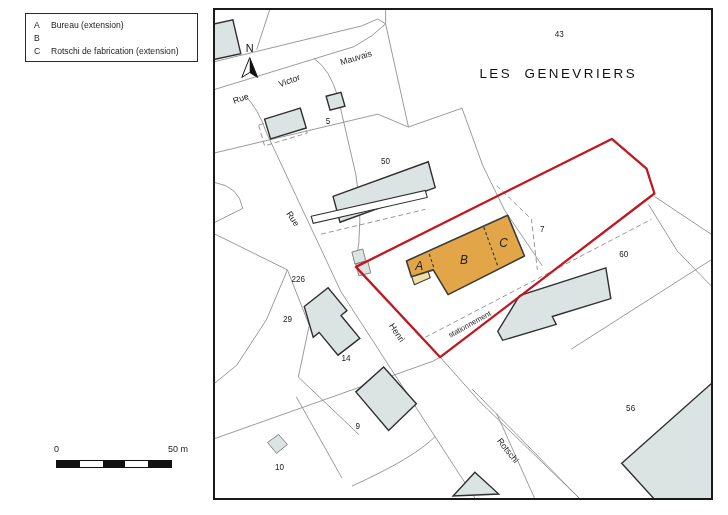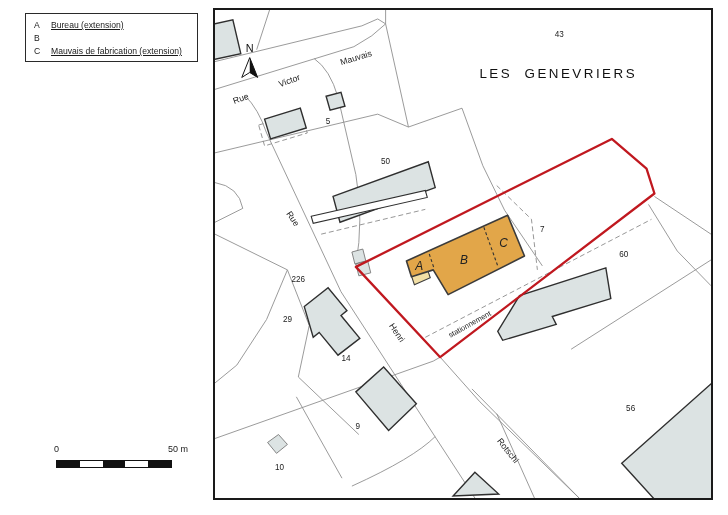--- a/index.html
+++ b/index.html
@@ -6,21 +6,21 @@
   html,body { width:728px; height:515px; background:#ffffff; overflow:hidden;
               font-family:"Liberation Sans", sans-serif; color:#1a1a1a; }
   .page { position:relative; width:728px; height:515px; background:#fff; }
 
   
   .legend { position:absolute; left:25px; top:13px; width:173px; height:49px;
             border:1px solid #2a2a2a; background:#fff; padding:5px 6px 4px 8px;
             display:flex; flex-direction:column; justify-content:space-between; }
   .legend-row { display:flex; font-size:8.6px; line-height:12px; }
   .legend-key { width:17px; flex:0 0 17px; }
-  .legend-label { flex:1;text-decoration:underline; }
+  .legend-label { flex:1; }
 
   
   .scalebar { position:absolute; left:50px; top:444px; width:130px; }
   .scalebar-labels { position:relative; width:124px; height:12px; font-size:9px; }
   .scalebar-zero { position:absolute; left:4px; top:0; }
   .scalebar-end { position:absolute; right:-14px; top:0; }
   .scalebar-bar { margin-top:4px; margin-left:6px; width:116px; height:8px;
                   border:1px solid #111; display:flex; }
   .scalebar-bar span { height:100%; }
   .sb-b { background:#111; flex:1; }
@@ -56,21 +56,21 @@
   <div class="legend">
     <div class="legend-row">
       <span class="legend-key">A</span>
       <span class="legend-label">Bureau (extension)</span>
     </div>
     <div class="legend-row">
       <span class="legend-key">B</span>
     </div>
     <div class="legend-row">
       <span class="legend-key">C</span>
-      <span class="legend-label">Mauvais de fabrication (extension)</span>
+      <span class="legend-label">Rotschi de fabrication (extension)</span>
     </div>
   </div>
 
   <div class="scalebar">
     <div class="scalebar-labels">
       <span class="scalebar-zero">0</span>
       <span class="scalebar-end">50 m</span>
     </div>
     <div class="scalebar-bar">
       <span class="sb-b"></span>

